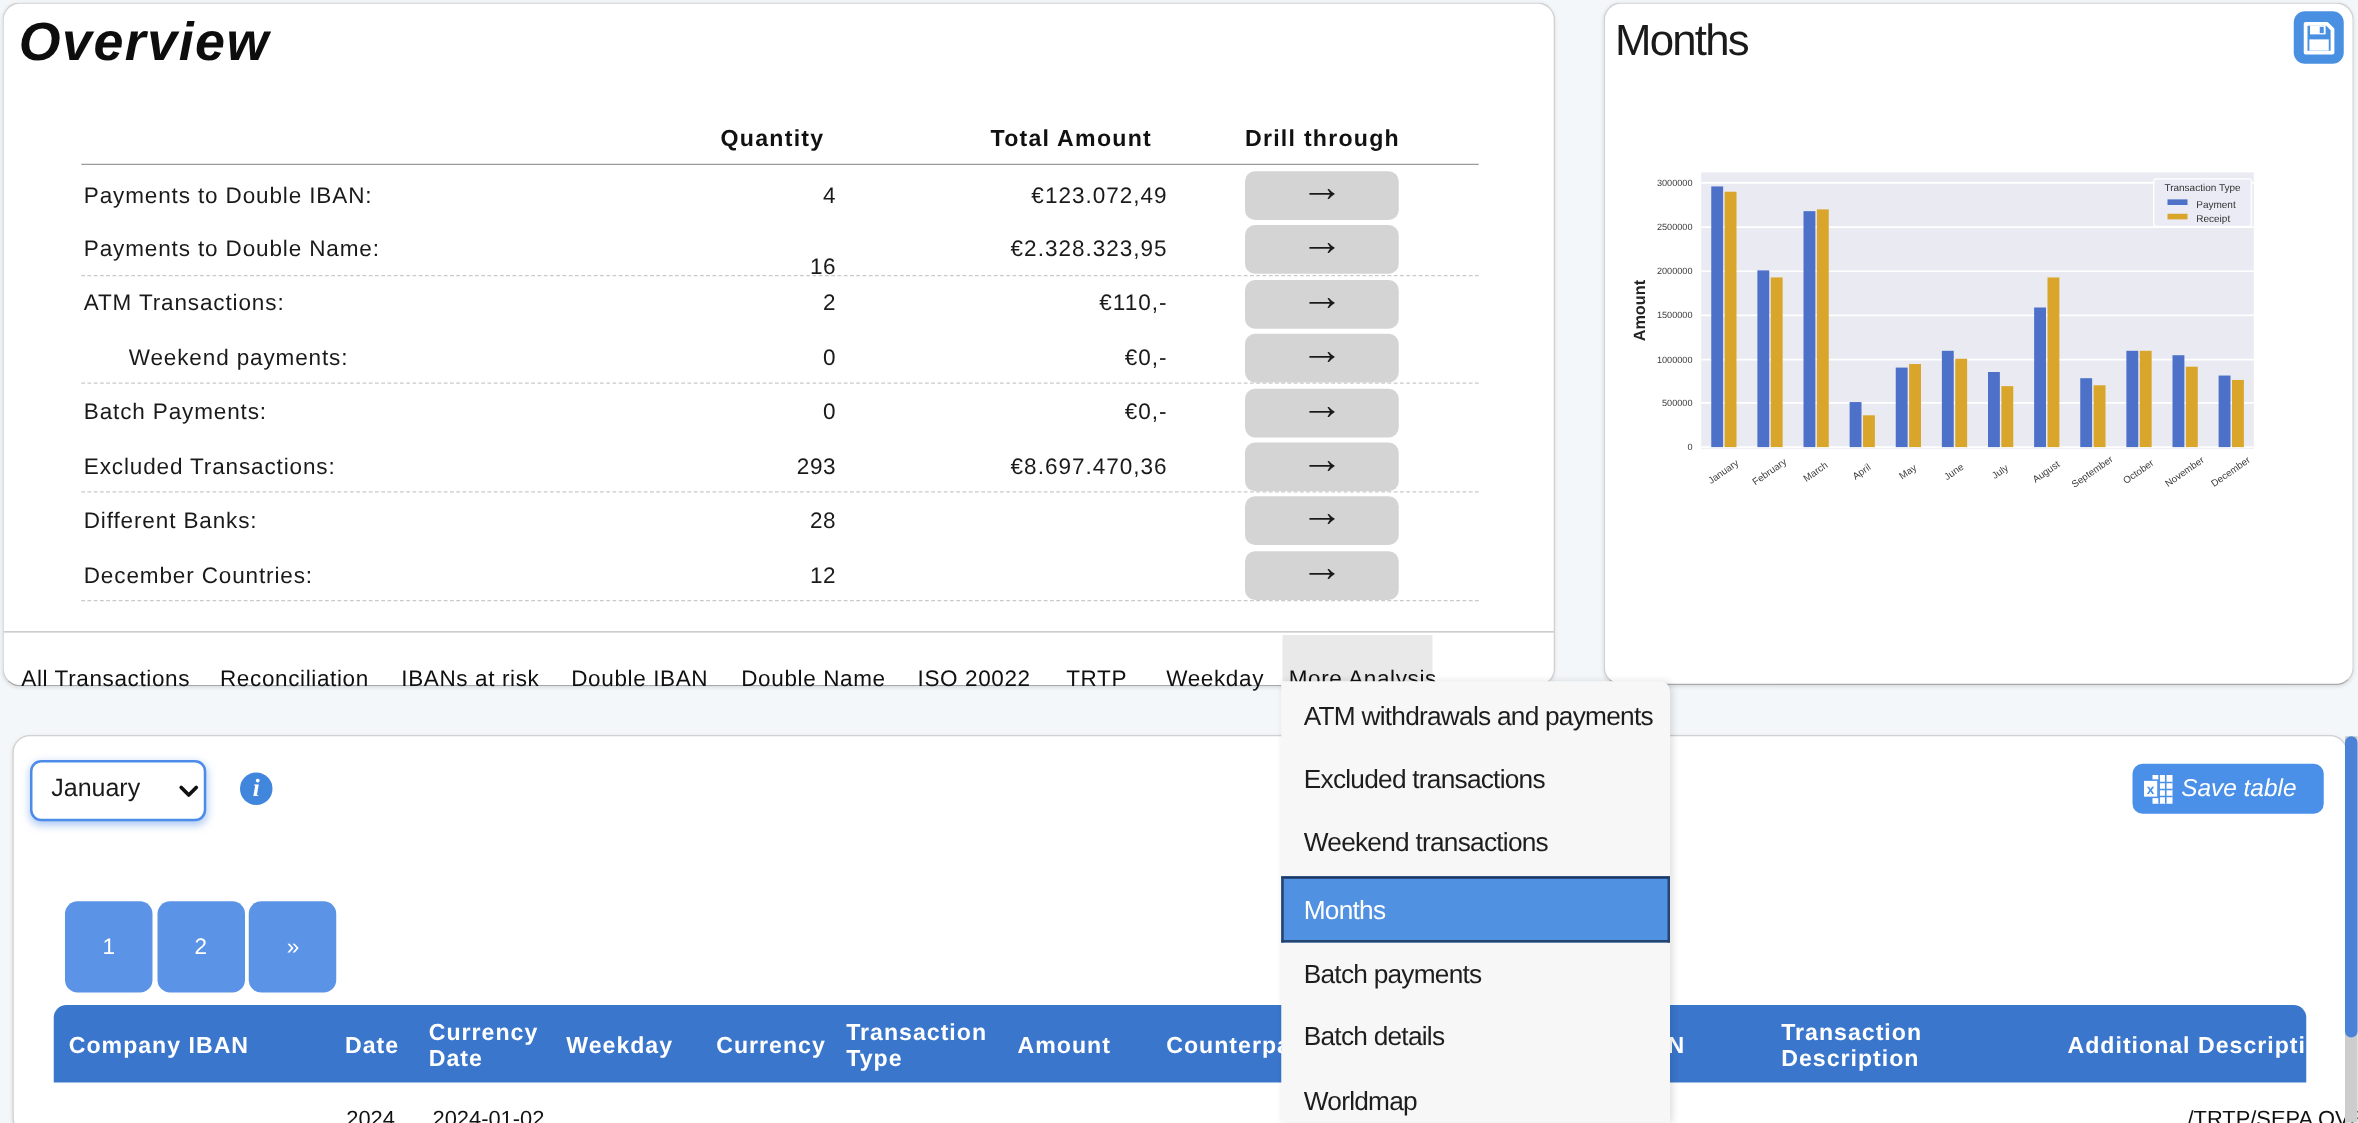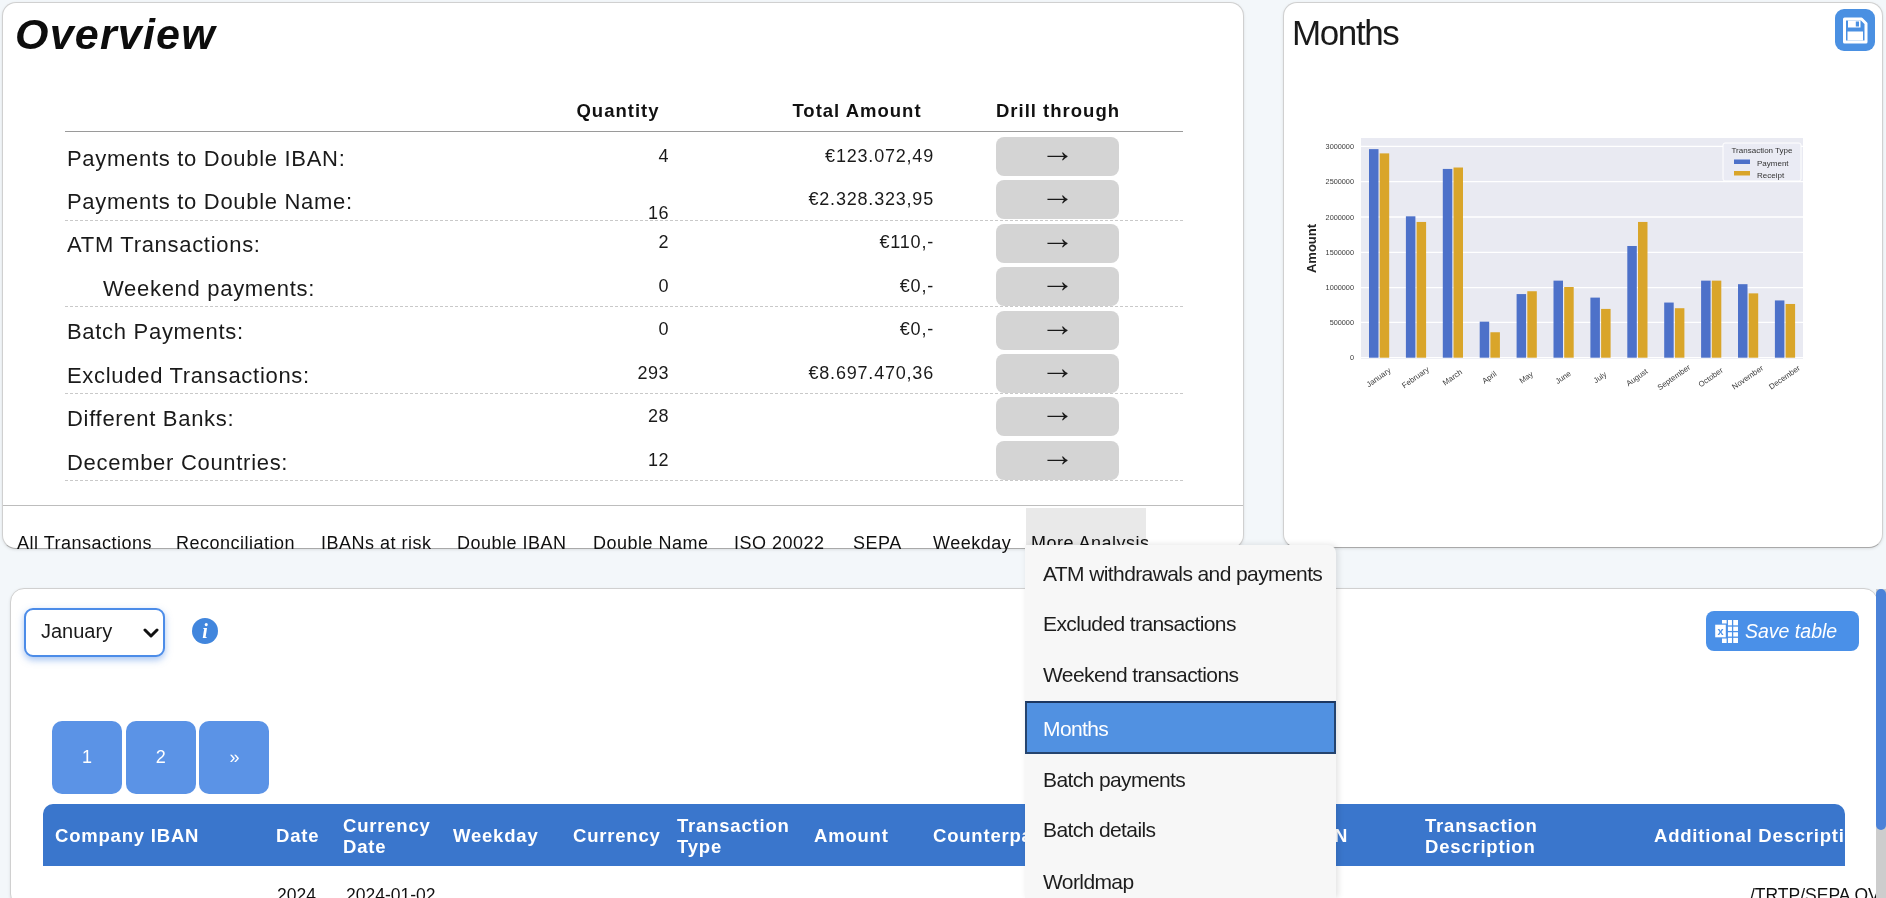--- a/index.html
+++ b/index.html
@@ -4,21 +4,21 @@
 <style>
 * { margin:0; padding:0; box-sizing:border-box; }
 html,body { width:1886px; height:898px; overflow:hidden; background:#f3f7fa;
   font-family:"Liberation Sans", sans-serif; }
 .abs { position:absolute; }
 .card { position:absolute; background:#fff; border:1px solid #d0d0d0; border-radius:14px;
   box-shadow:0 1px 3px rgba(0,0,0,0.10); }
 .drillbtn { position:absolute; left:996px; width:123px; height:39px; background:#d4d4d4;
   border-radius:8px; color:#1a1a1a; font-size:34px; text-align:center; line-height:27px; }
 .dash { position:absolute; left:65px; width:1118px; height:0; border-top:1px dashed #c9c9c9; }
-.rowlab { position:absolute; left:67px; font-size:22px; color:#1a1a1a; letter-spacing:0.7px; }
+.rowlab { position:absolute; left:67px; font-size:18px; color:#1a1a1a; letter-spacing:0.7px; }
 .qty { position:absolute; left:549px; width:120px; font-size:18px; color:#1a1a1a; text-align:right; letter-spacing:0.5px; }
 .amt { position:absolute; left:711px; width:223px; font-size:18px; color:#1a1a1a; text-align:right; letter-spacing:0.8px; }
 .colh { position:absolute; top:100px; font-size:18.5px; font-weight:bold; color:#111; letter-spacing:1.0px; text-align:center; }
 .tab { position:absolute; top:517px; font-size:18px; color:#101010; letter-spacing:0.5px;margin-top:16px; }
 .ddi { position:absolute; left:1043px; font-size:21px; color:#1d1d1d; letter-spacing:-0.6px; }
 .th1 { position:absolute; top:825px; font-size:18.5px; font-weight:bold; color:#fff; letter-spacing:0.8px; }
 .th2 { position:absolute; top:815px; font-size:18.5px; font-weight:bold; color:#fff; letter-spacing:0.8px; line-height:21px; }
 .pgbtn { position:absolute; top:721px; width:70px; height:73px; background:#5b93e6; border-radius:10px;
   color:#fff; font-size:18px; text-align:center; line-height:73px; }
 .drow { position:absolute; top:884.5px; font-size:17.5px; color:#111; letter-spacing:0; }
@@ -74,21 +74,21 @@
 <div class="dash" style="top:480.1px;"></div>
 
 <div class="abs" style="left:3px; top:505px; width:1240px; height:0; border-top:1px solid #bdbdbd;"></div>
 <div class="abs" style="left:1026px; top:508px; width:120px; height:38px; background:#e9e9e9;"></div>
 <div class="tab" style="left:17px;">All Transactions</div>
 <div class="tab" style="left:176px;">Reconciliation</div>
 <div class="tab" style="left:321px;">IBANs at risk</div>
 <div class="tab" style="left:457px;">Double IBAN</div>
 <div class="tab" style="left:593px;">Double Name</div>
 <div class="tab" style="left:734px;">ISO 20022</div>
-<div class="tab" style="left:853px;">SEPA</div>
+<div class="tab" style="left:853px;">TRTP</div>
 <div class="tab" style="left:933px;">Weekday</div>
 <div class="tab" style="left:1031px;">More Analysis</div>
 
 <div class="card" style="left:1283px; top:2px; width:600px; height:546px; border-bottom-color:#a9a9a9;"></div>
 <div class="abs" style="left:1292px; top:13px; font-size:35px; color:#1a1a1a; letter-spacing:-1.4px;">Months</div>
 <div class="abs" style="left:1835px; top:9px; width:40px; height:42px; background:#4a90e2; border-radius:9px;">
 <svg width="40" height="42" viewBox="0 0 40 42">
  <path d="M9.5 10 h17 l4.5 4.5 v18.5 h-21.5 z" fill="none" stroke="#fff" stroke-width="3" stroke-linejoin="round"></path>
  <rect x="13" y="11.5" width="12.5" height="7" fill="#fff"></rect>
  <rect x="20.8" y="12.5" width="3.2" height="5" fill="#4a90e2"></rect>

